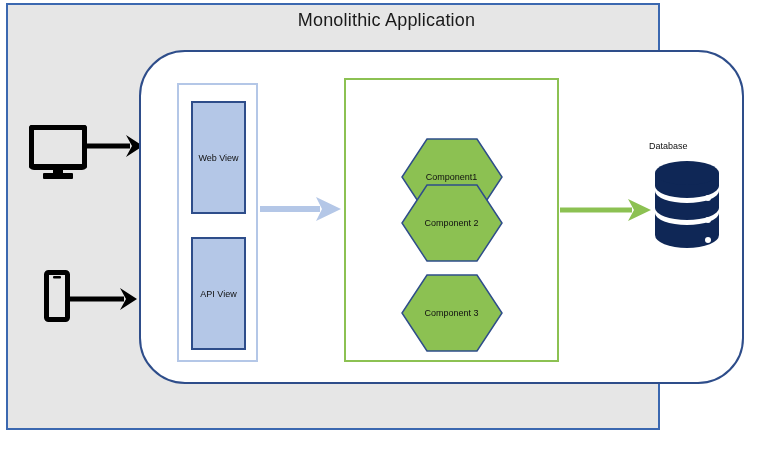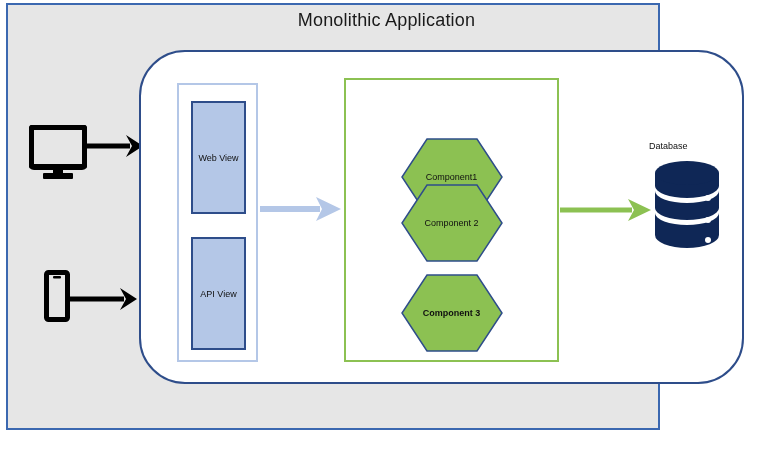--- a/index.html
+++ b/index.html
@@ -93,21 +93,21 @@
   }
   .hexagon-wrap {
     position: absolute;
     left: 50%;
     transform: translateX(-50%);
     width: 102px;
     height: 78px;
   }
   .hexagon-wrap.c1 { top: 14px; margin-top: 44px; }
   .hexagon-wrap.c2 { top: 104px; text-decoration: underline; }
-  .hexagon-wrap.c3 { top: 194px; font-weight: bold; }
+  .hexagon-wrap.c3 { top: 194px; }
   .hexagon-wrap svg { display: block; }
   .hex-label {
     position: absolute;
     left: 0;
     top: 0;
     width: 102px;
     height: 78px;
     display: flex;
     align-items: center;
     justify-content: center;

